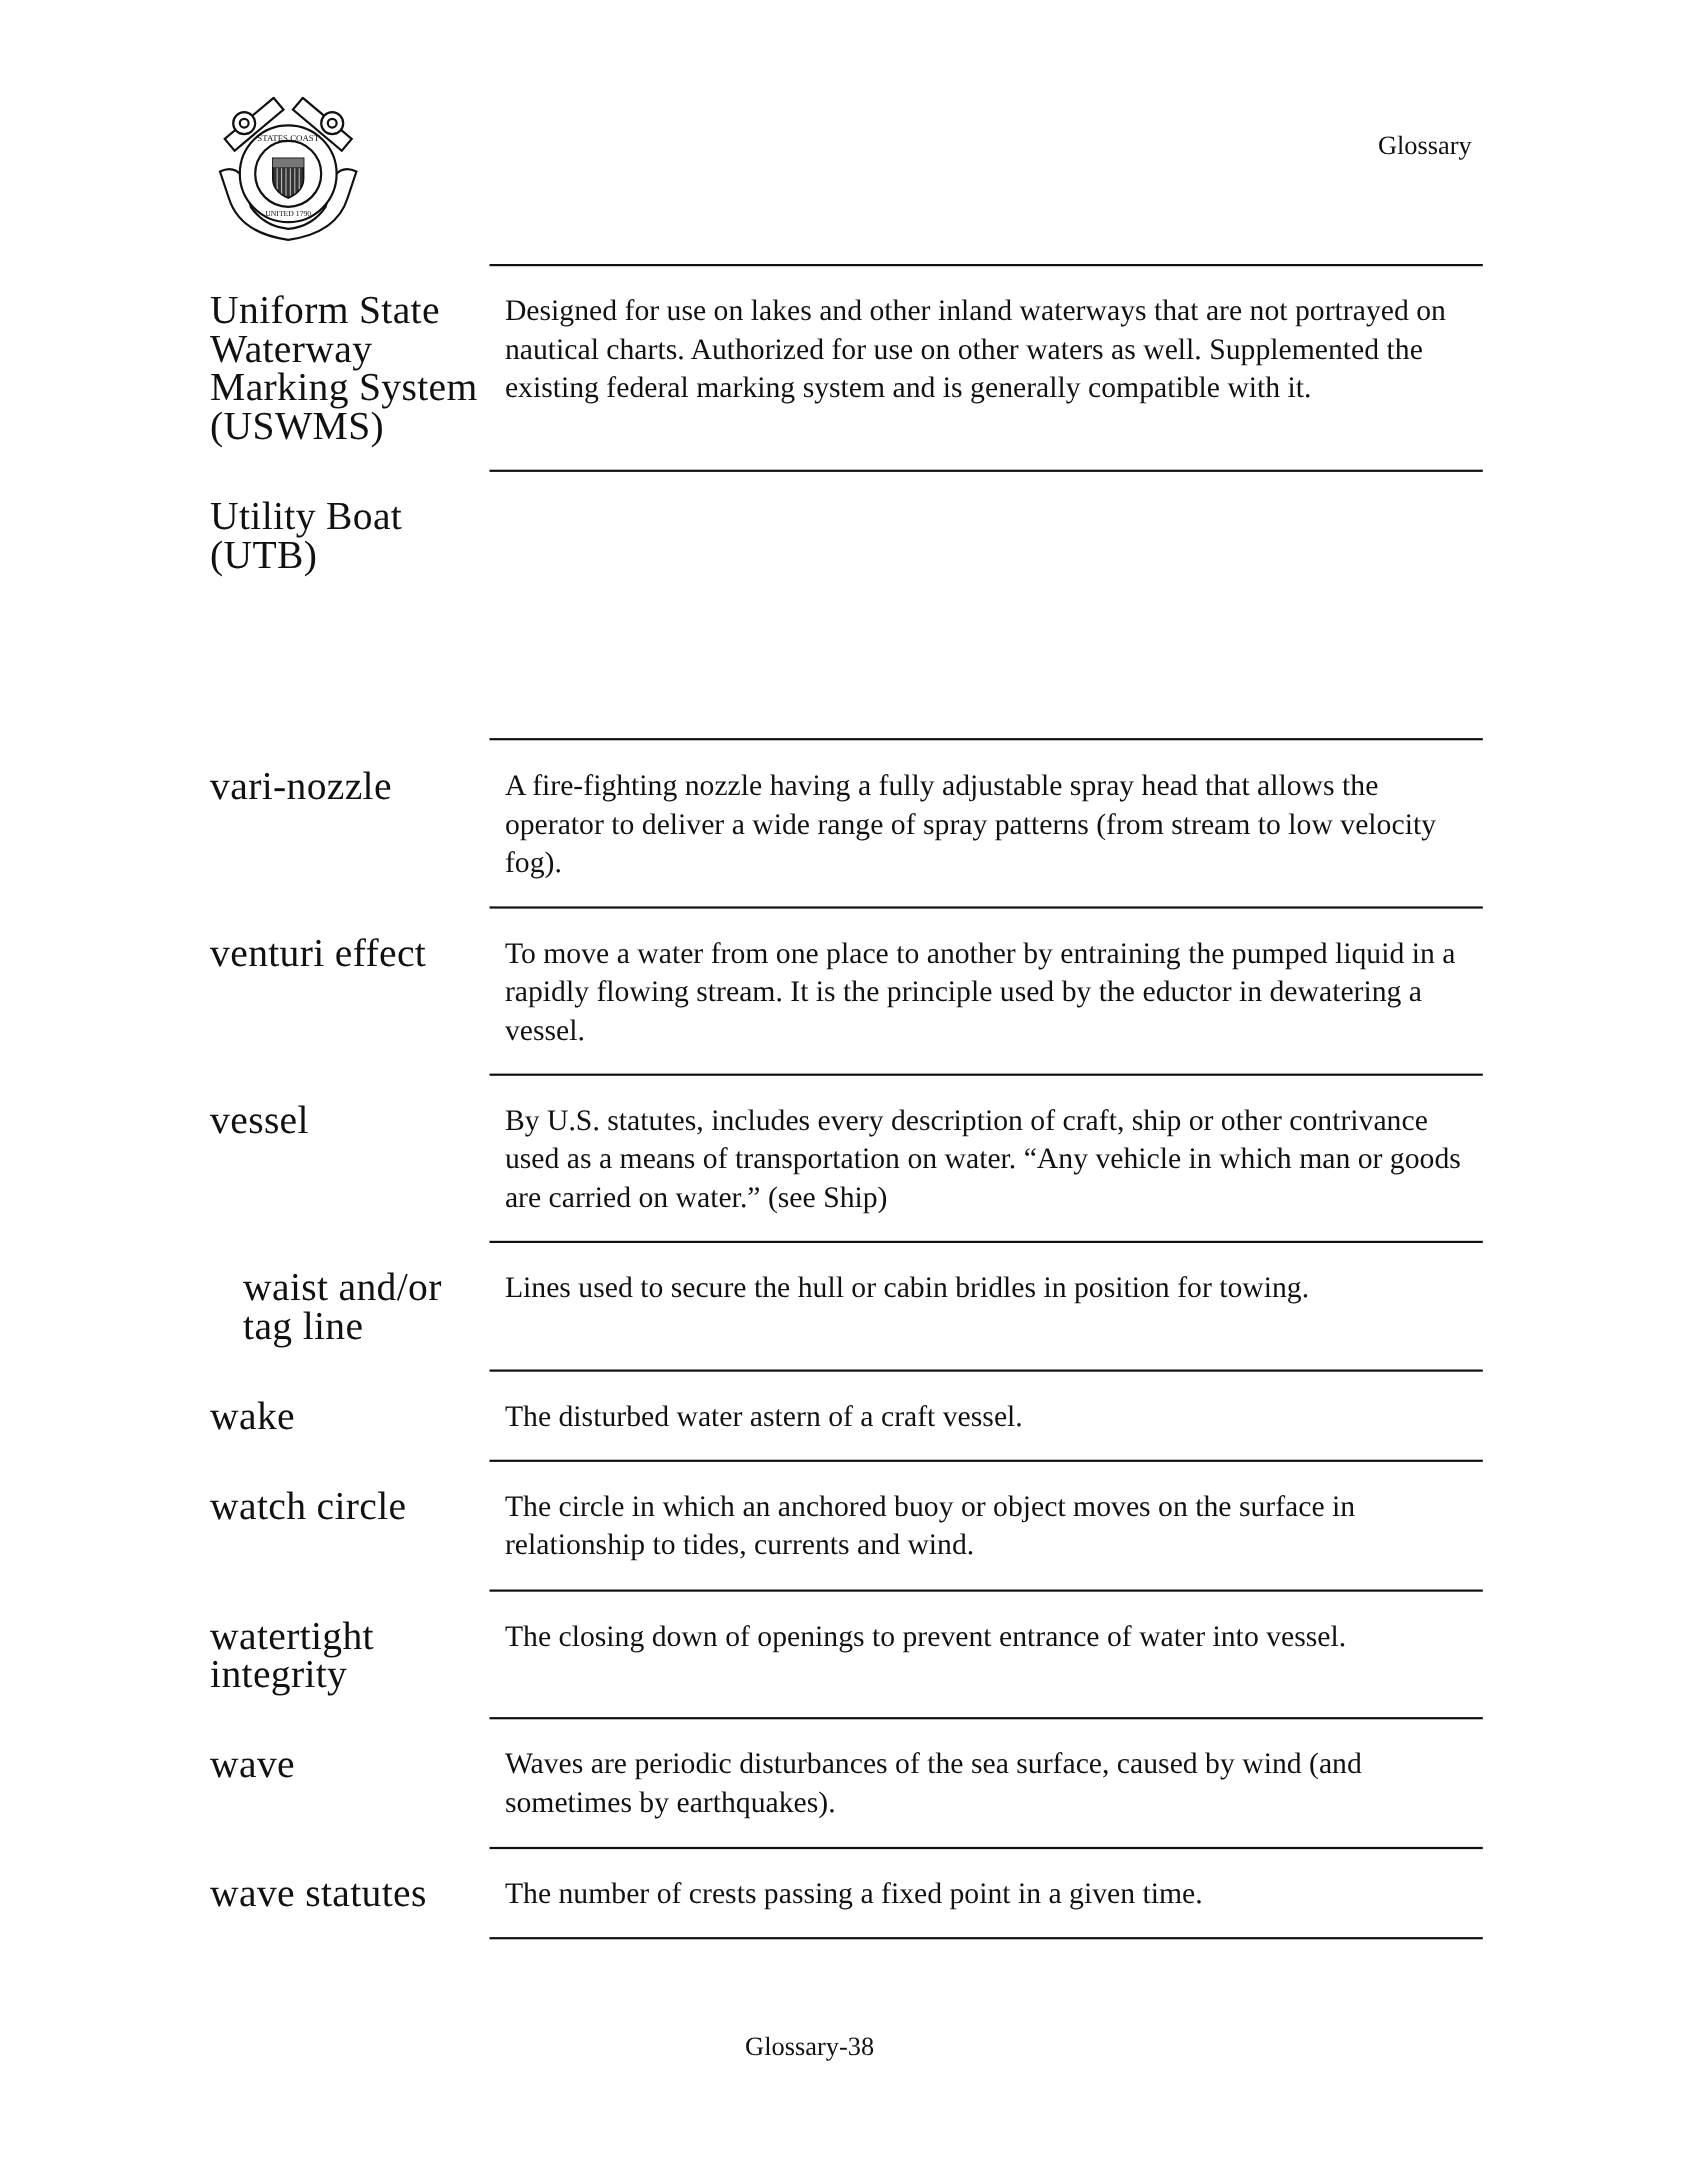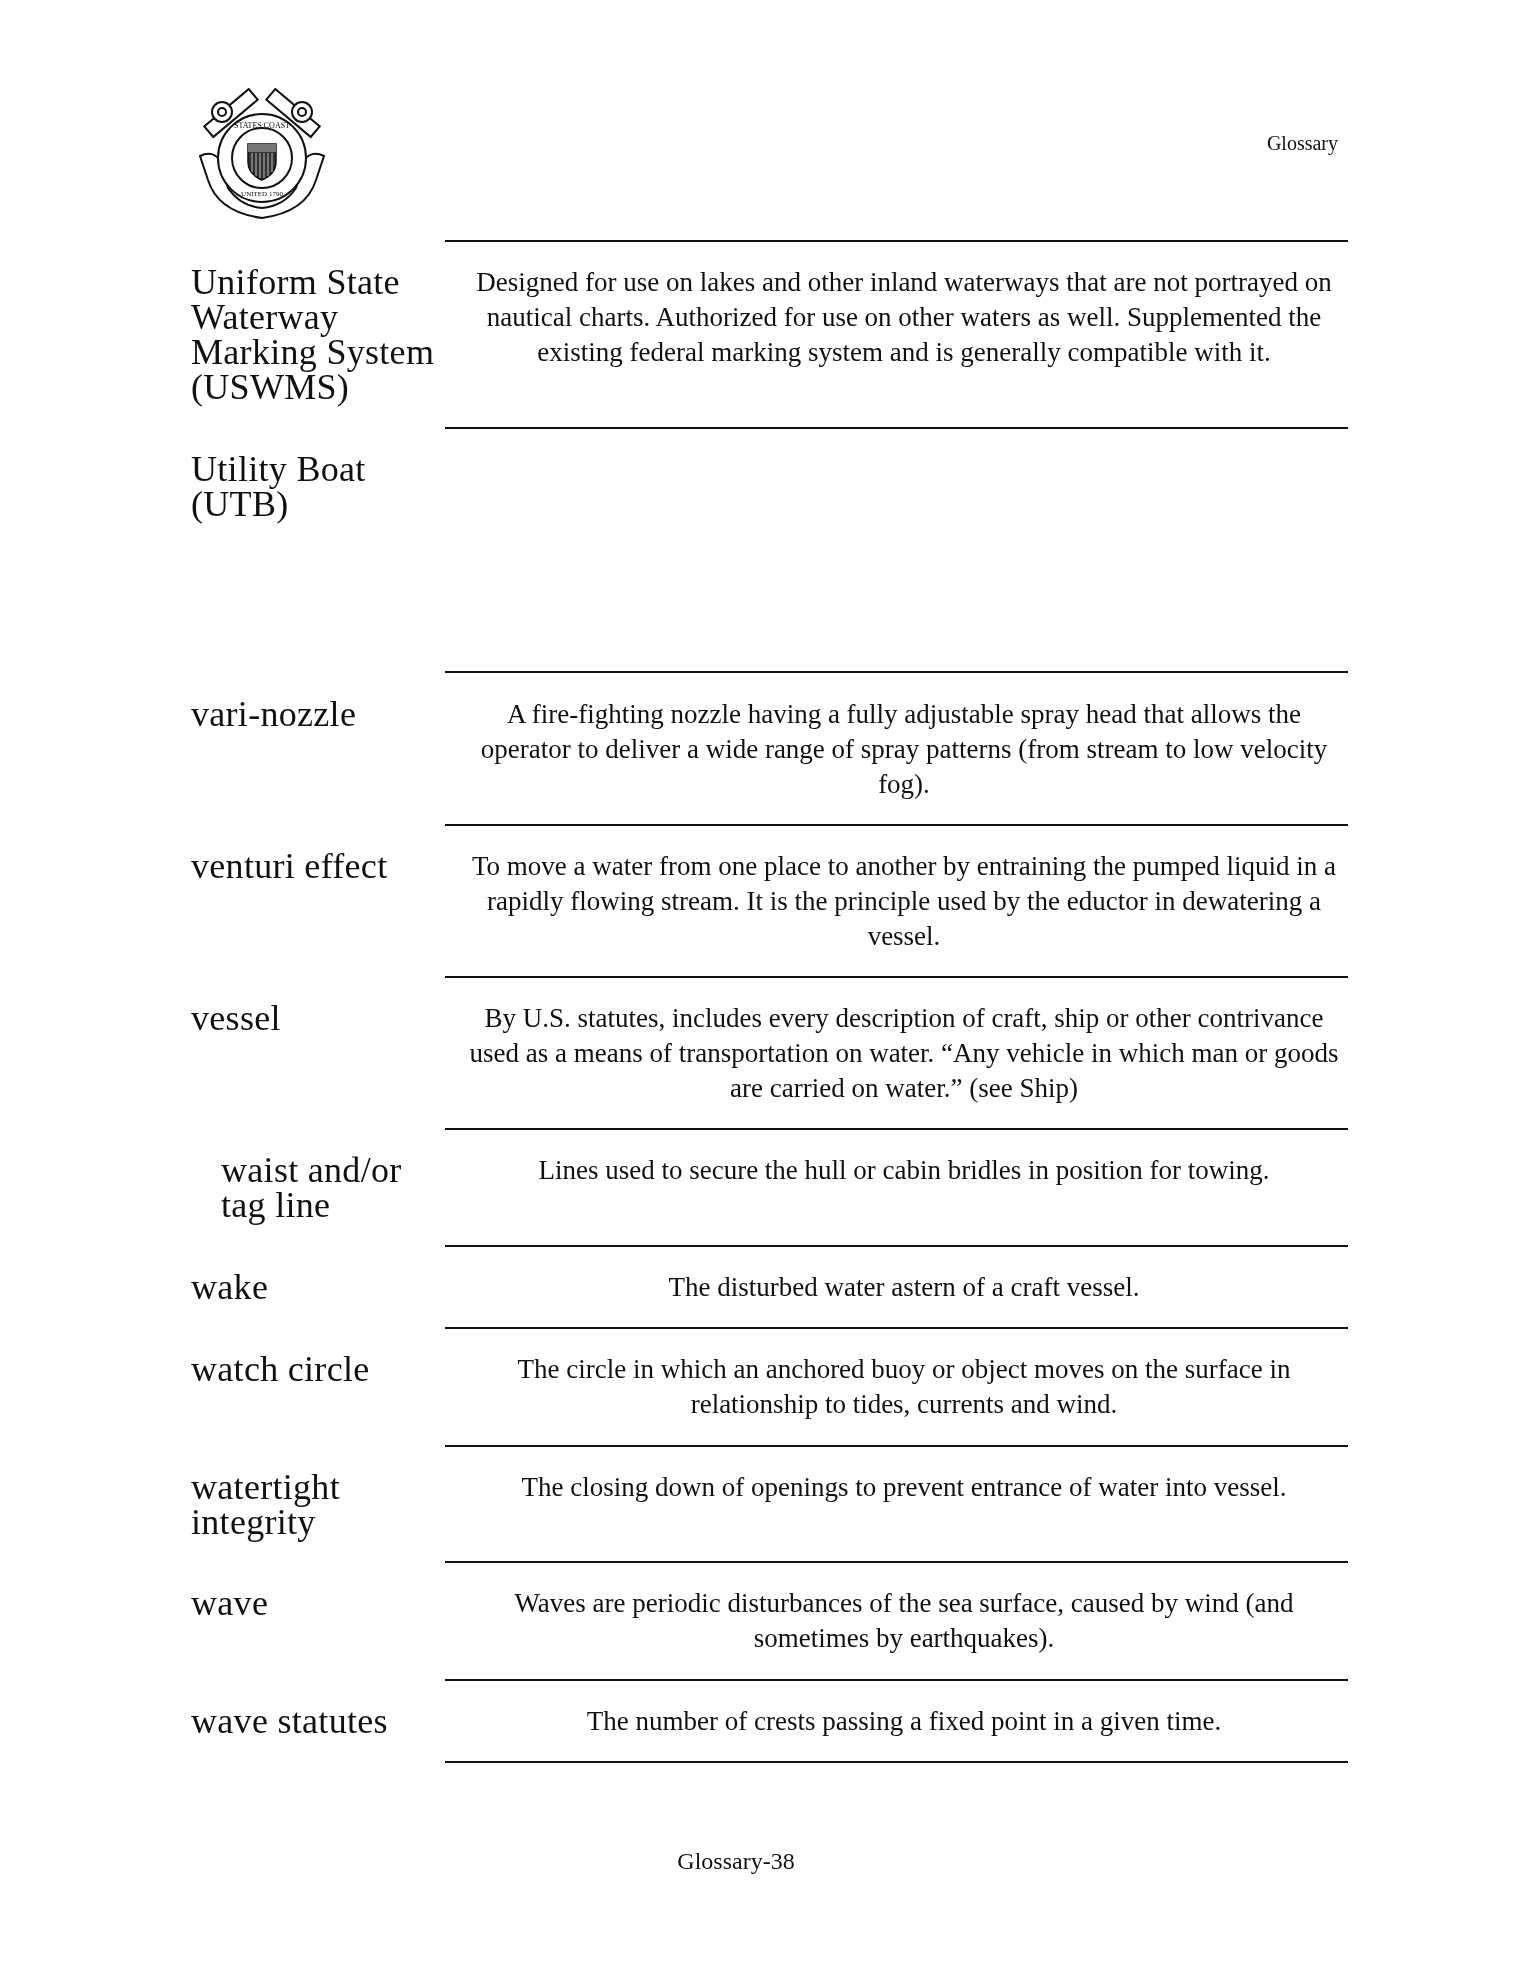--- a/index.html
+++ b/index.html
@@ -1,23 +1,23 @@
 <!DOCTYPE html>
 <html><head>
   <meta charset="utf-8">
   <style>
     html, body { margin: 0; padding: 0; background: #ffffff; }
     body { width: 1530px; height: 1980px; position: relative; overflow: hidden;
            font-family: "Liberation Serif", "DejaVu Serif", serif; color: #111; }
     .logo { position: absolute; left: 192px; top: 88px; width: 140px; height: 134px; }
-    .running-head { position: absolute; right: 192px; top: 132px; font-size: 20px; }
+    .running-head { position: absolute; right: 192px; top: 120px; font-size: 24px; }
     .rule { position: absolute; left: 445px; width: 903px; height: 2px; background: #111; }
     .entry { position: absolute; left: 191px; width: 1160px; }
     .term { position: absolute; left: 0; top: 0; width: 245px; font-size: 36px; line-height: 35px; letter-spacing: 0.3px; }
-    .def { position: absolute; left: 268px; top: 0; width: 890px; font-size: 27px; line-height: 35px; text-align: center; }
+    .def { position: absolute; left: 268px; top: 0; width: 890px; font-size: 27px; line-height: 35px; }
     .def p { margin: 0; }
     .def p + p { margin-top: 22px; }
     .footer { position: absolute; left: 0; width: 1472px; top: 1848px; text-align: center; font-size: 24px; }
   </style>
 </head>
 <body>
 
 <div class="logo">
   <svg width="140" height="134" viewBox="0 0 140 134">
 

